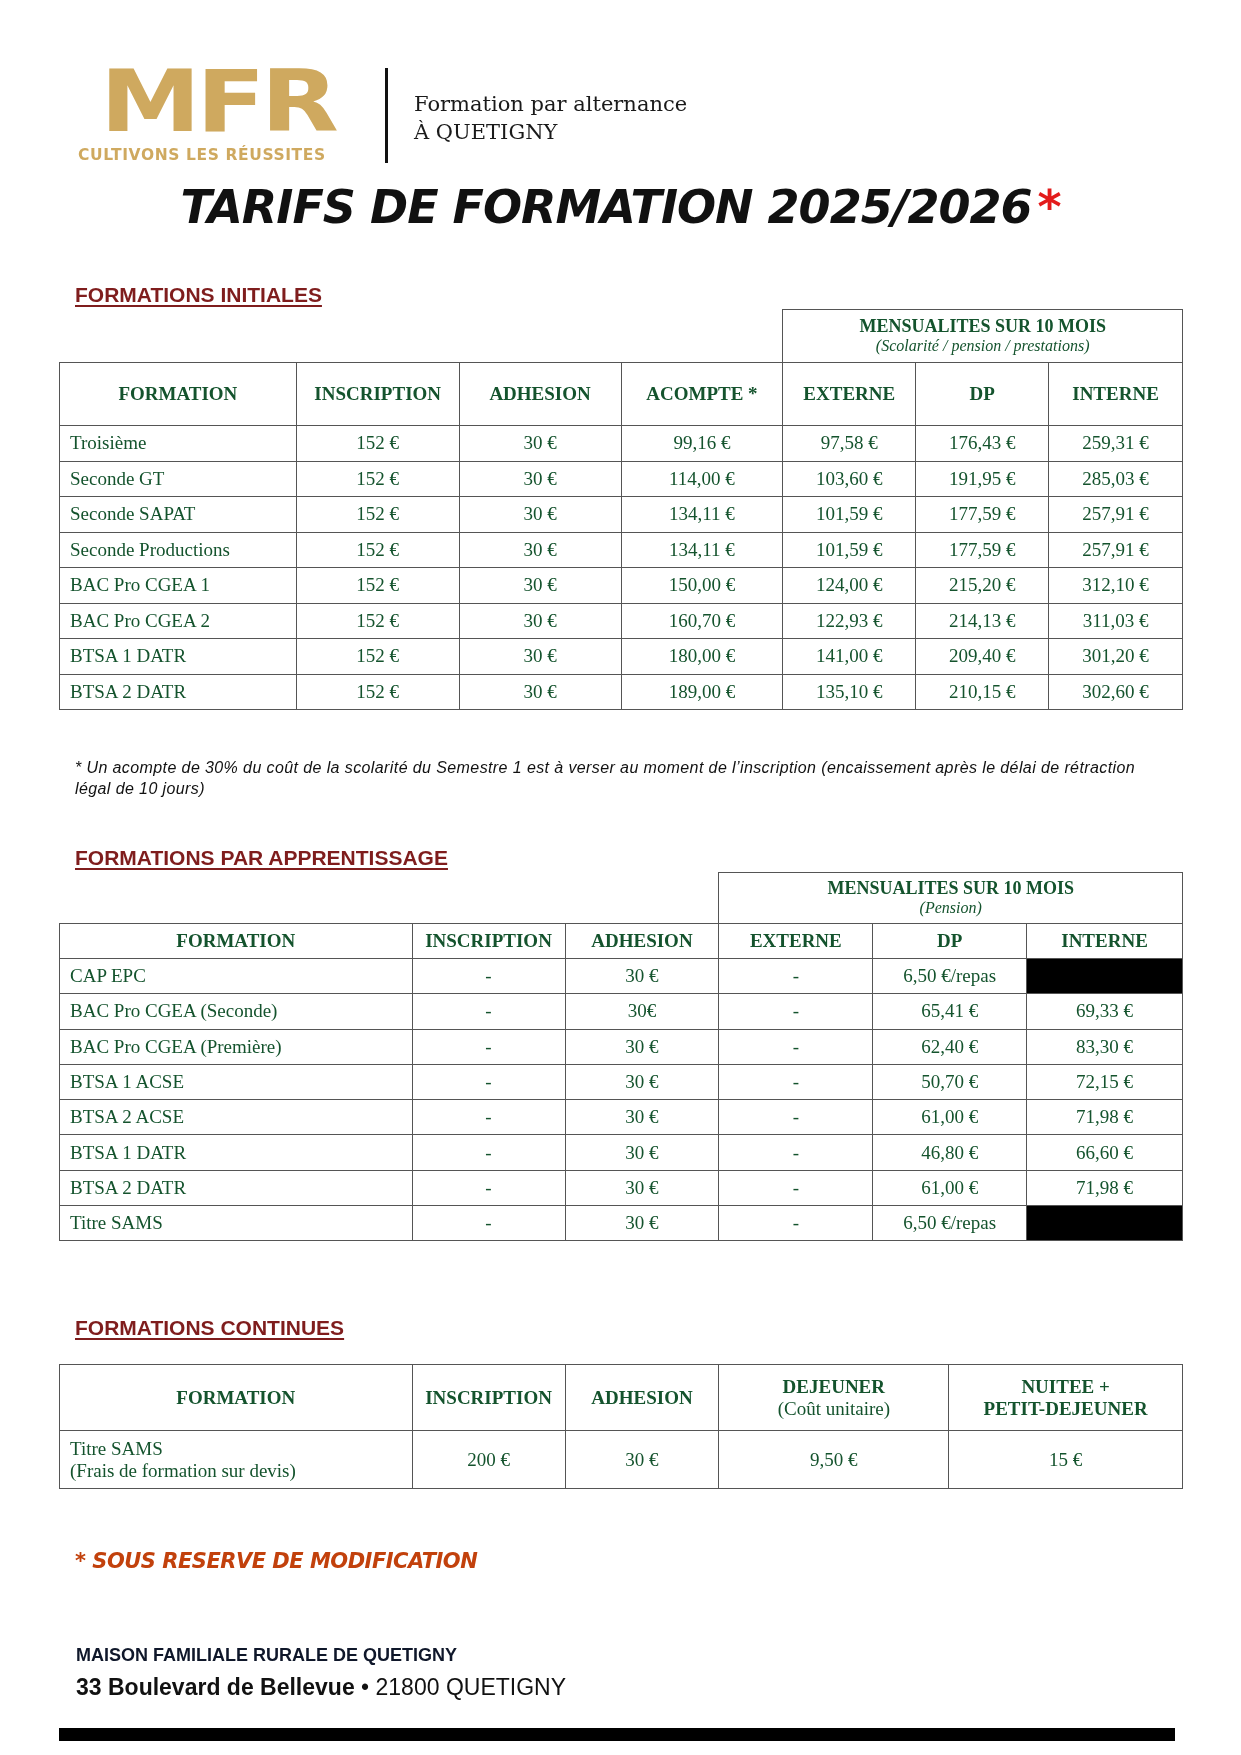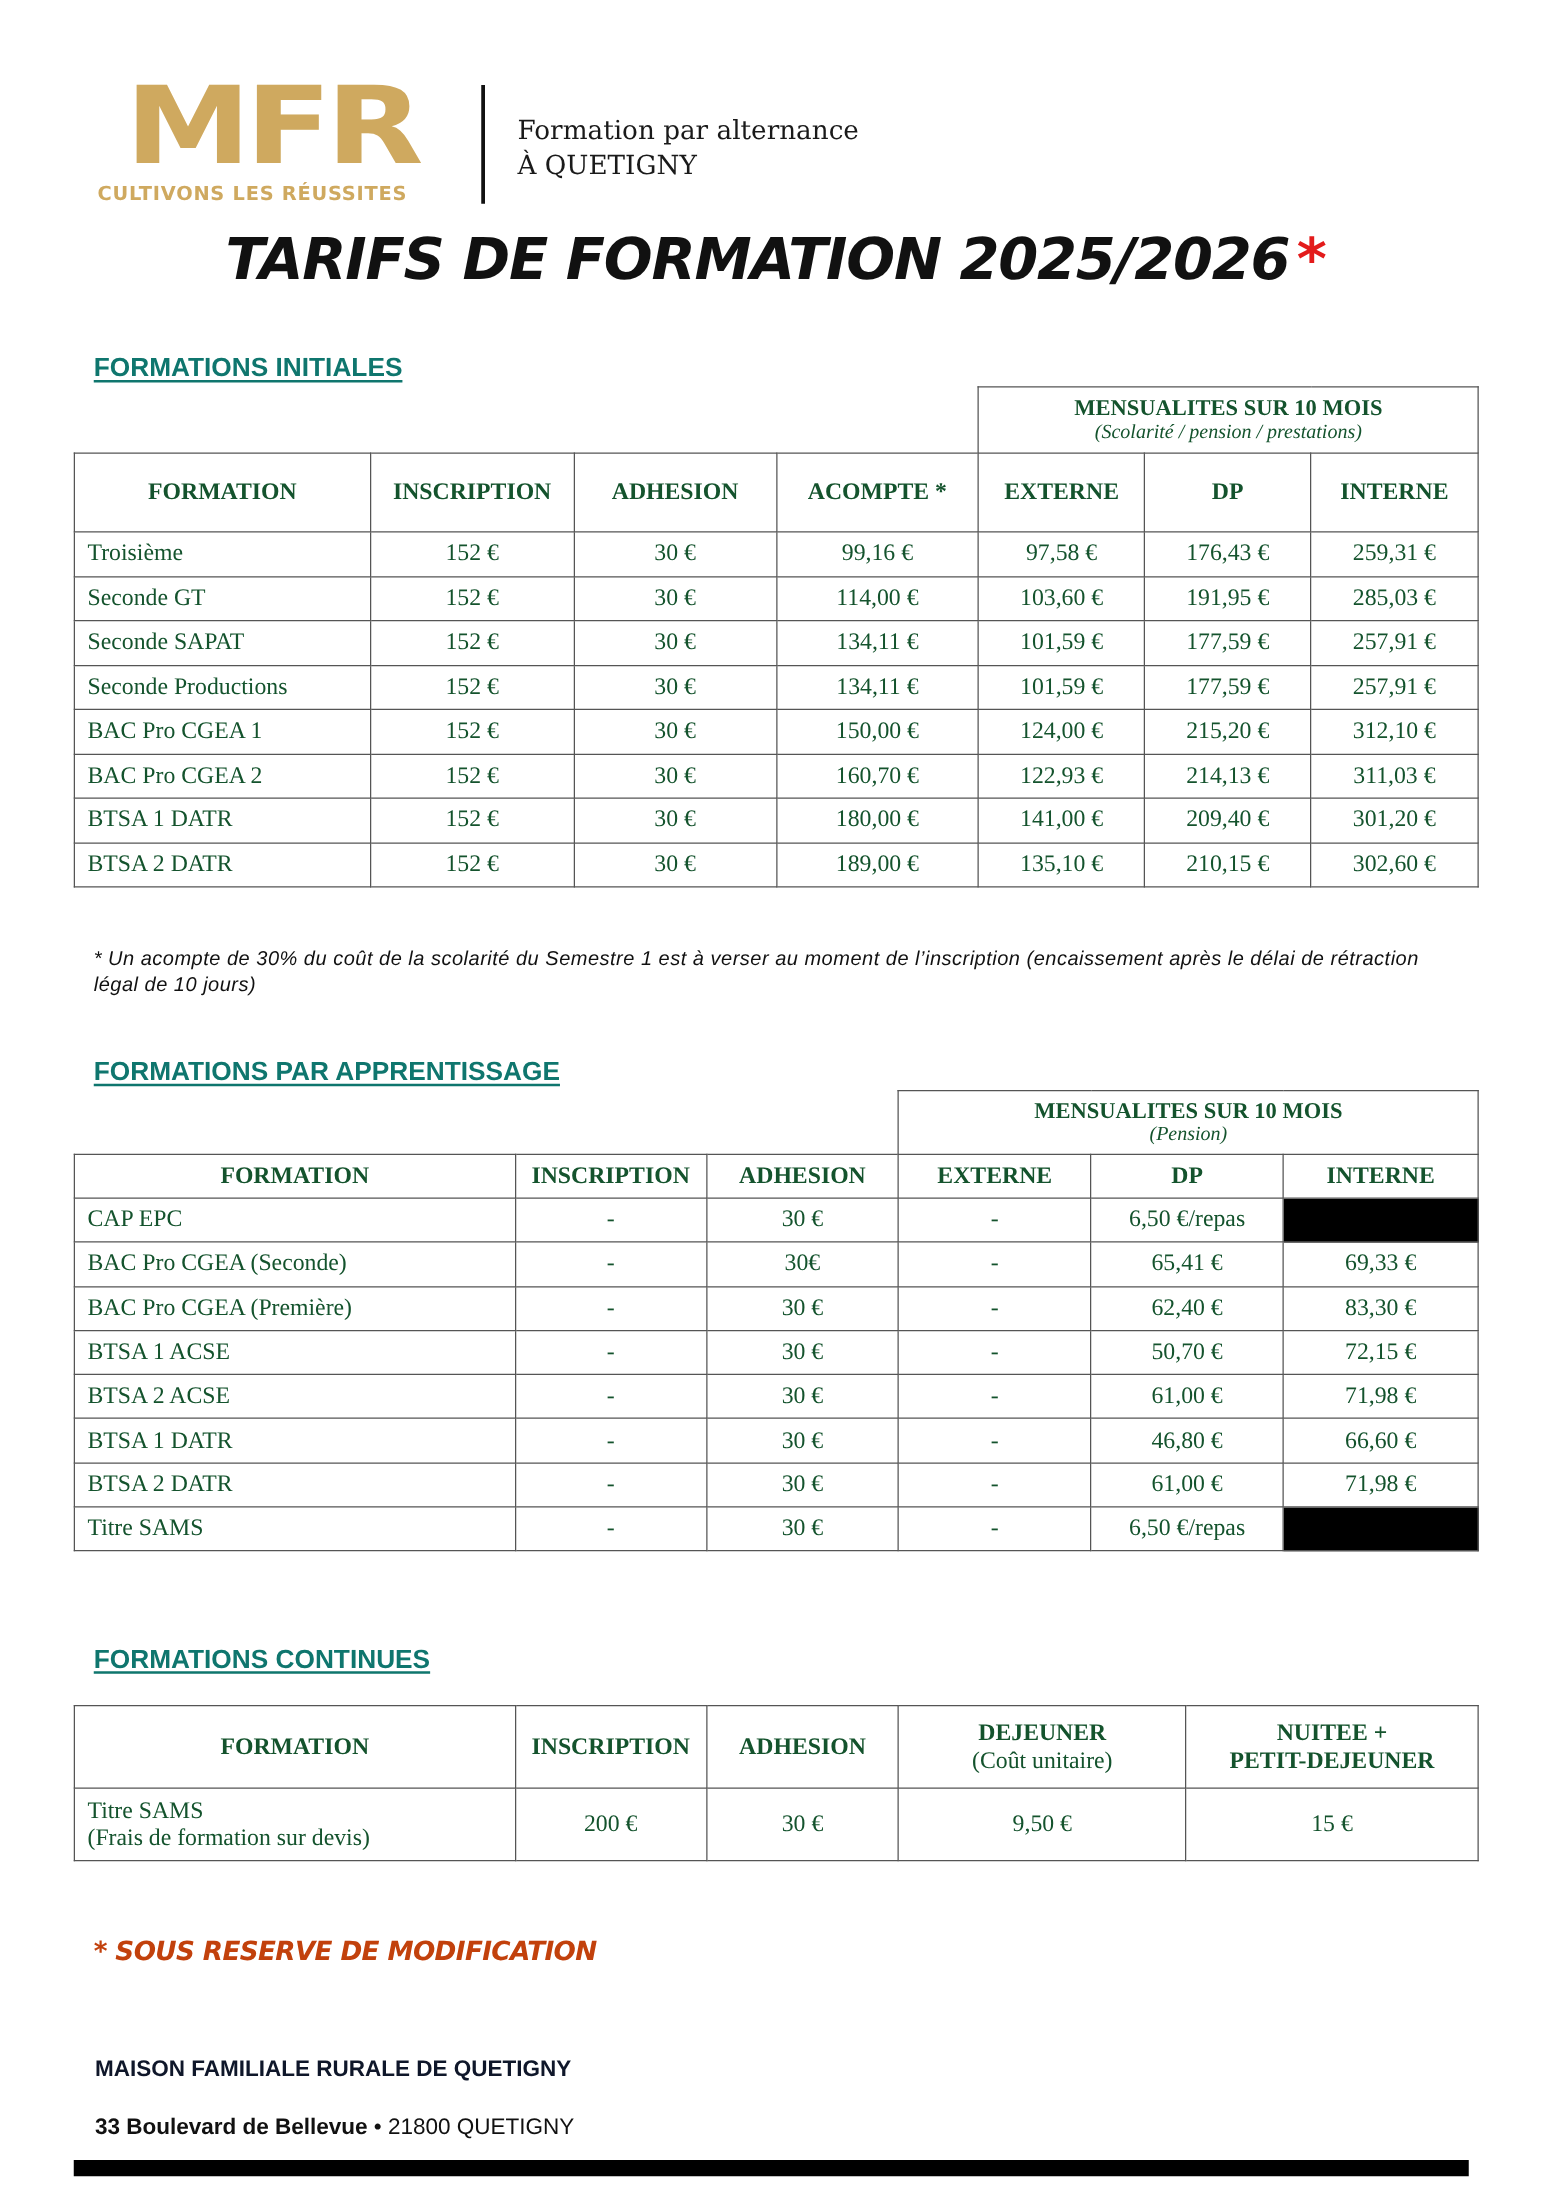--- a/index.html
+++ b/index.html
@@ -11,42 +11,42 @@
     .logo-mfr { position: absolute; left: 22px; top: 0; font-family: "DejaVu Sans", sans-serif; font-weight: 900; font-size: 86px; line-height: 78px; letter-spacing: -4px; color: #cfa95f; transform: scaleX(1.18); transform-origin: left top; }
     .logo-tag { position: absolute; left: 0; top: 84px; font-family: "DejaVu Sans", sans-serif; font-weight: 900; font-size: 15.5px; color: #cfa95f; letter-spacing: 0.6px; white-space: nowrap; }
     .logo-sep { position: absolute; left: 385px; top: 68px; width: 3px; height: 95px; background: #111; }
     .logo-sub { position: absolute; left: 414px; top: 90px; font-family: "DejaVu Serif", serif; font-size: 21px; line-height: 28px; color: #1a1a1a; }
 
     
     .title { position: absolute; left: 0; width: 1241px; top: 180px; text-align: center; font-family: "DejaVu Sans", sans-serif; font-weight: 900; font-style: italic; font-size: 46px; letter-spacing: -1px; color: #111; }
     .title .star { color: #e31b1b; margin-left: 6px; }
 
     
-    .section-title { position: absolute; left: 75px; font-family: "Liberation Sans", sans-serif; font-weight: bold; font-size: 21px; text-decoration: underline; text-underline-offset: 3px; color: #0f766e; }
+    .section-title { position: absolute; left: 75px; font-family: "Liberation Sans", sans-serif; font-weight: bold; font-size: 21px; text-decoration: underline; text-underline-offset: 3px; color: #7f1d1d; }
 
     
     table { position: absolute; border-collapse: collapse; font-family: Liberation Serif, serif; color: #14532d; }
     td, th { border: 1.5px solid #555; font-size: 19px; text-align: center; vertical-align: middle; }
     th { font-weight: bold; font-size: 19px; }
     td.name { text-align: left; padding-left: 10px; }
     td.black { background: #000; }
     .group-head { font-weight: bold; font-size: 18px; line-height: 20px; }
     .group-sub { font-style: italic; font-weight: normal; font-size: 16px; display: block; }
     .noborder { border: none !important; }
 
     .t1 { left: 59px; top: 309px; width: 1124px; }
     .t2 { left: 59px; top: 872px; width: 1124px; }
     .t3 { left: 59px; top: 1364px; width: 1124px; }
 
     .note { position: absolute; left: 75px; top: 757px; width: 1090px; font-style: italic; font-size: 16px; line-height: 21px; letter-spacing: 0.4px; color: #111; }
 
     .reserve { position: absolute; left: 75px; top: 1532px; font-family: "DejaVu Sans", sans-serif; font-weight: 900; font-style: italic; font-size: 21px; color: #c2410c; letter-spacing: -0.5px; margin-top: 17px; }
 
     .footer-org { position: absolute; left: 76px; top: 1645px; font-weight: bold; font-size: 18px; color: #0f172a; }
-    .footer-line { position: absolute; left: 76px; font-size: 18px; color: #111; white-space: nowrap; margin-top: 17px; }
+    .footer-line { position: absolute; left: 76px; font-size: 23px; color: #111; white-space: nowrap; }
     .footer-line b { font-weight: bold; }
     .fl1 { top: 1674px; }
     .fl2 { top: 1792px; }
     .footer-bar { position: absolute; left: 59px; top: 1728px; width: 1116px; height: 13px; background: #000; }
   </style>
 </head>
 <body>
 
 <div class="logo">
   <div class="logo-mfr">MFR</div>

